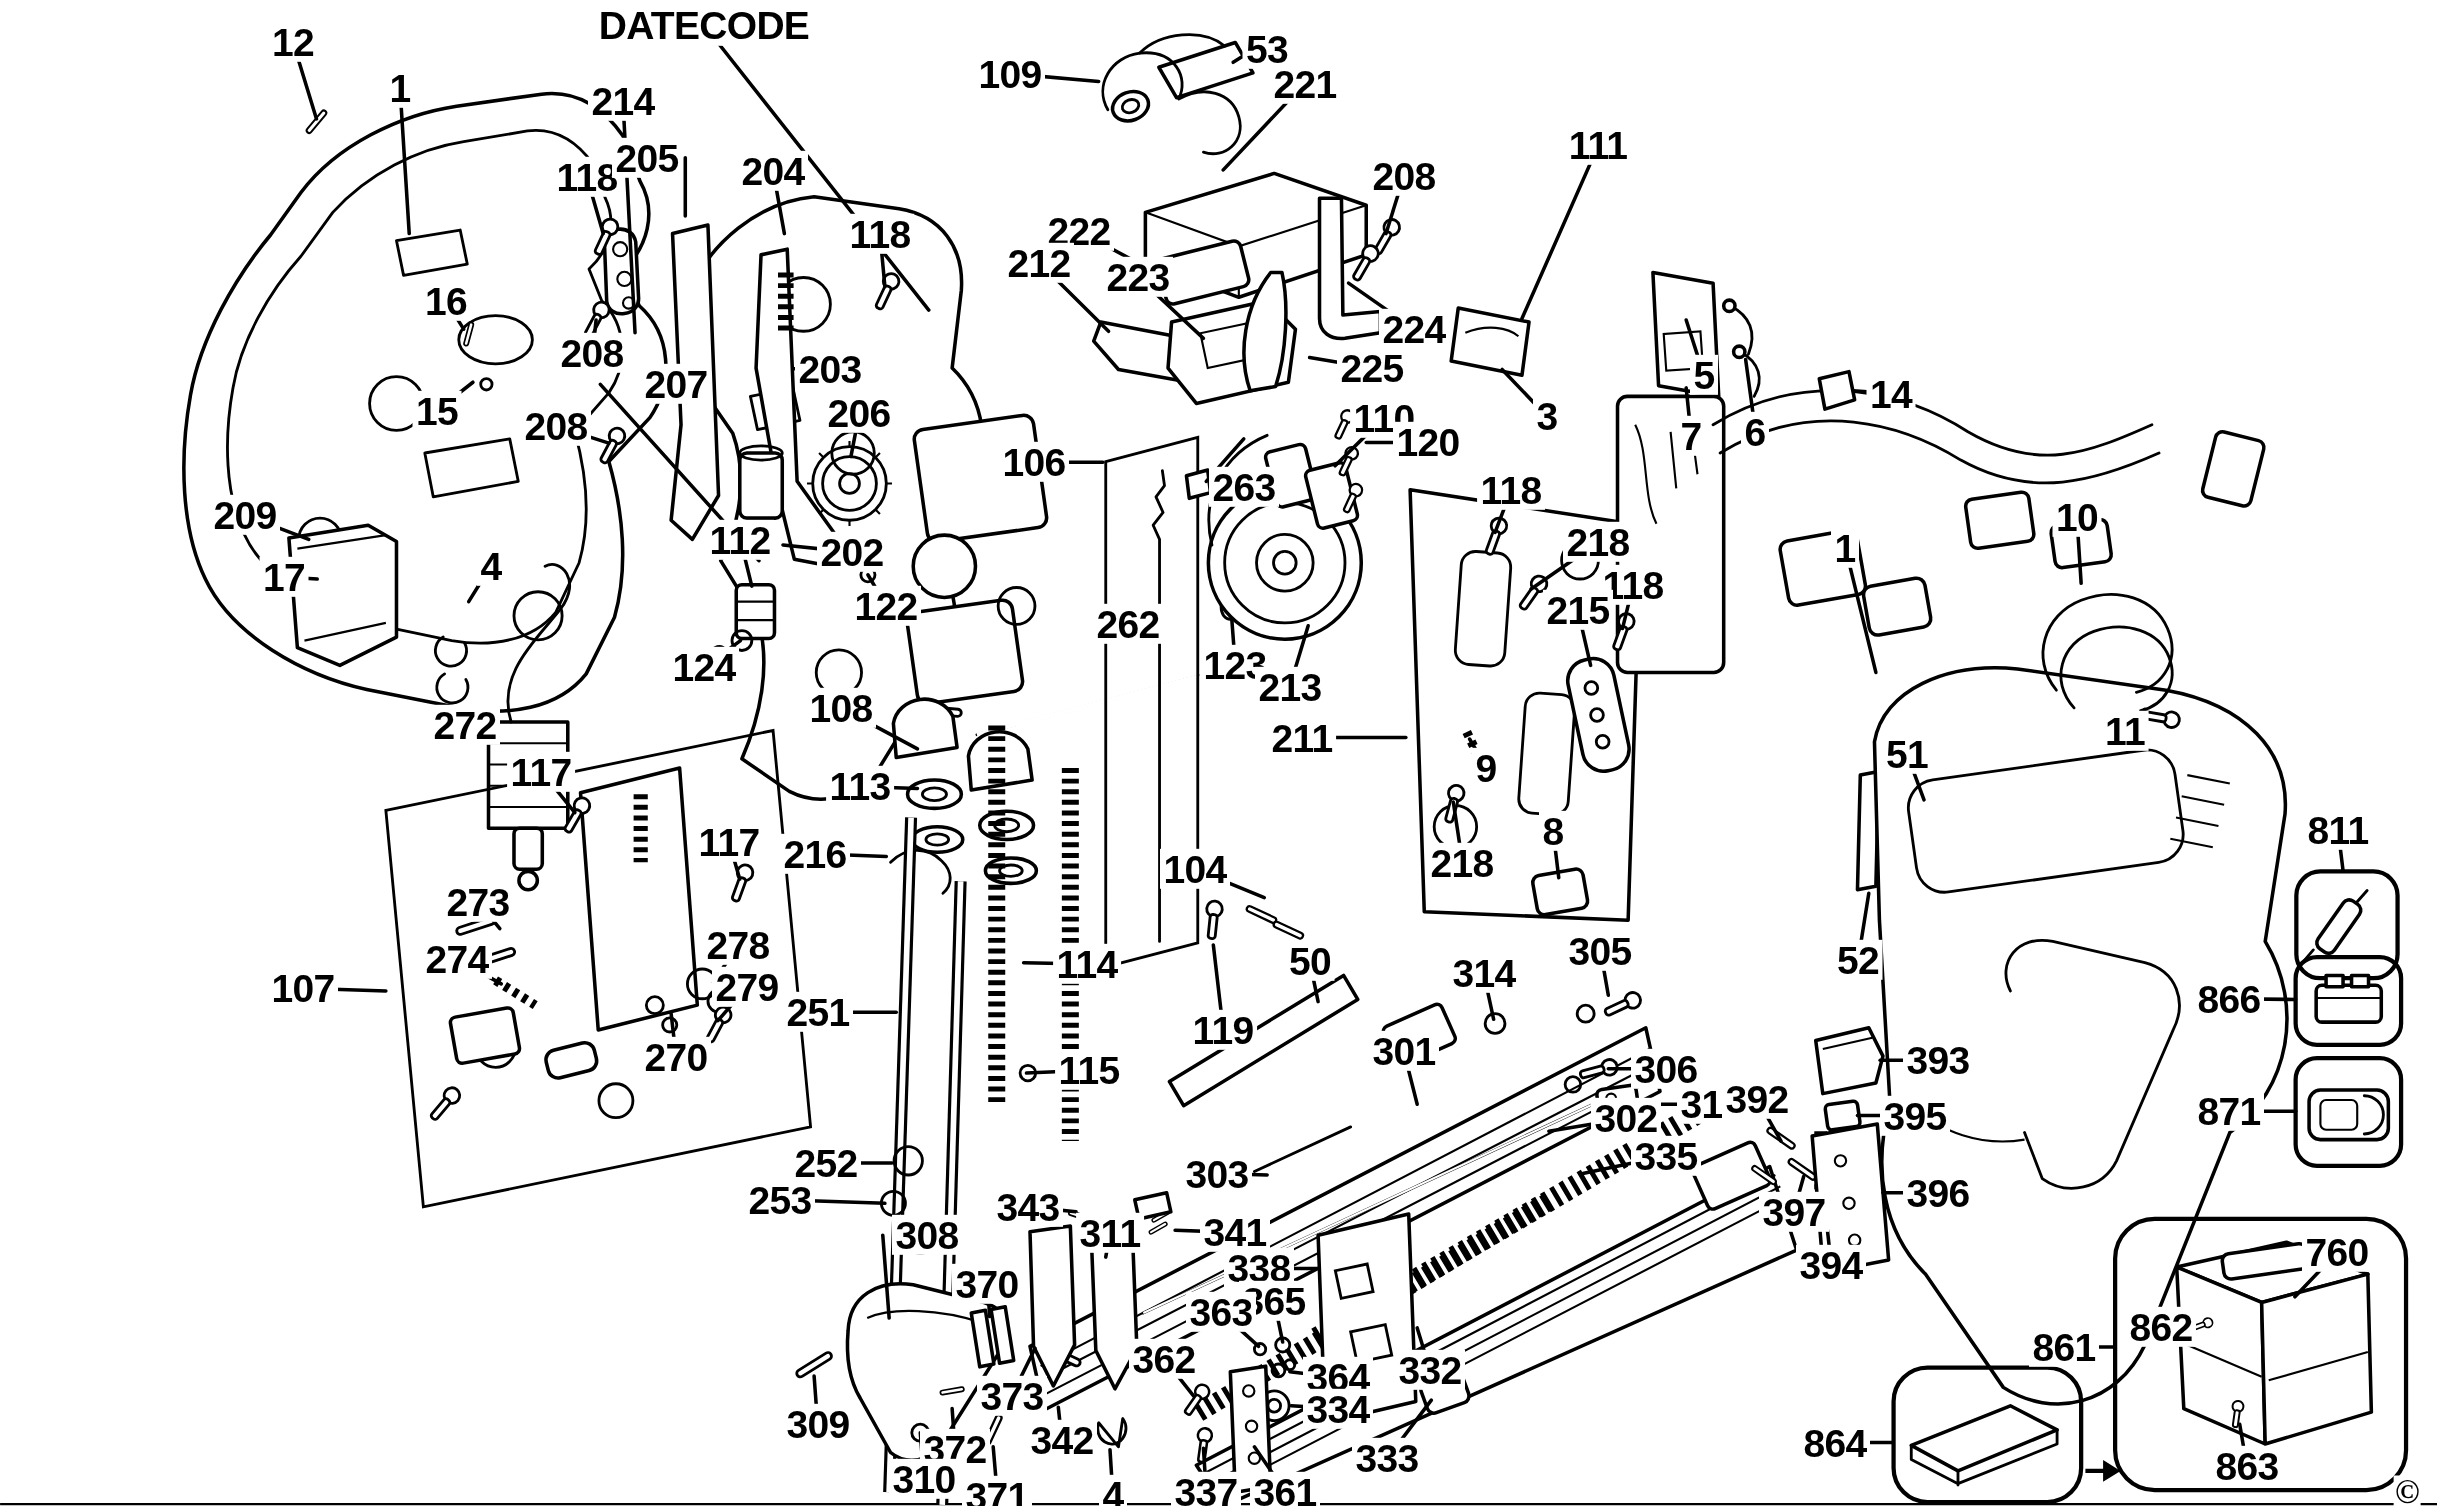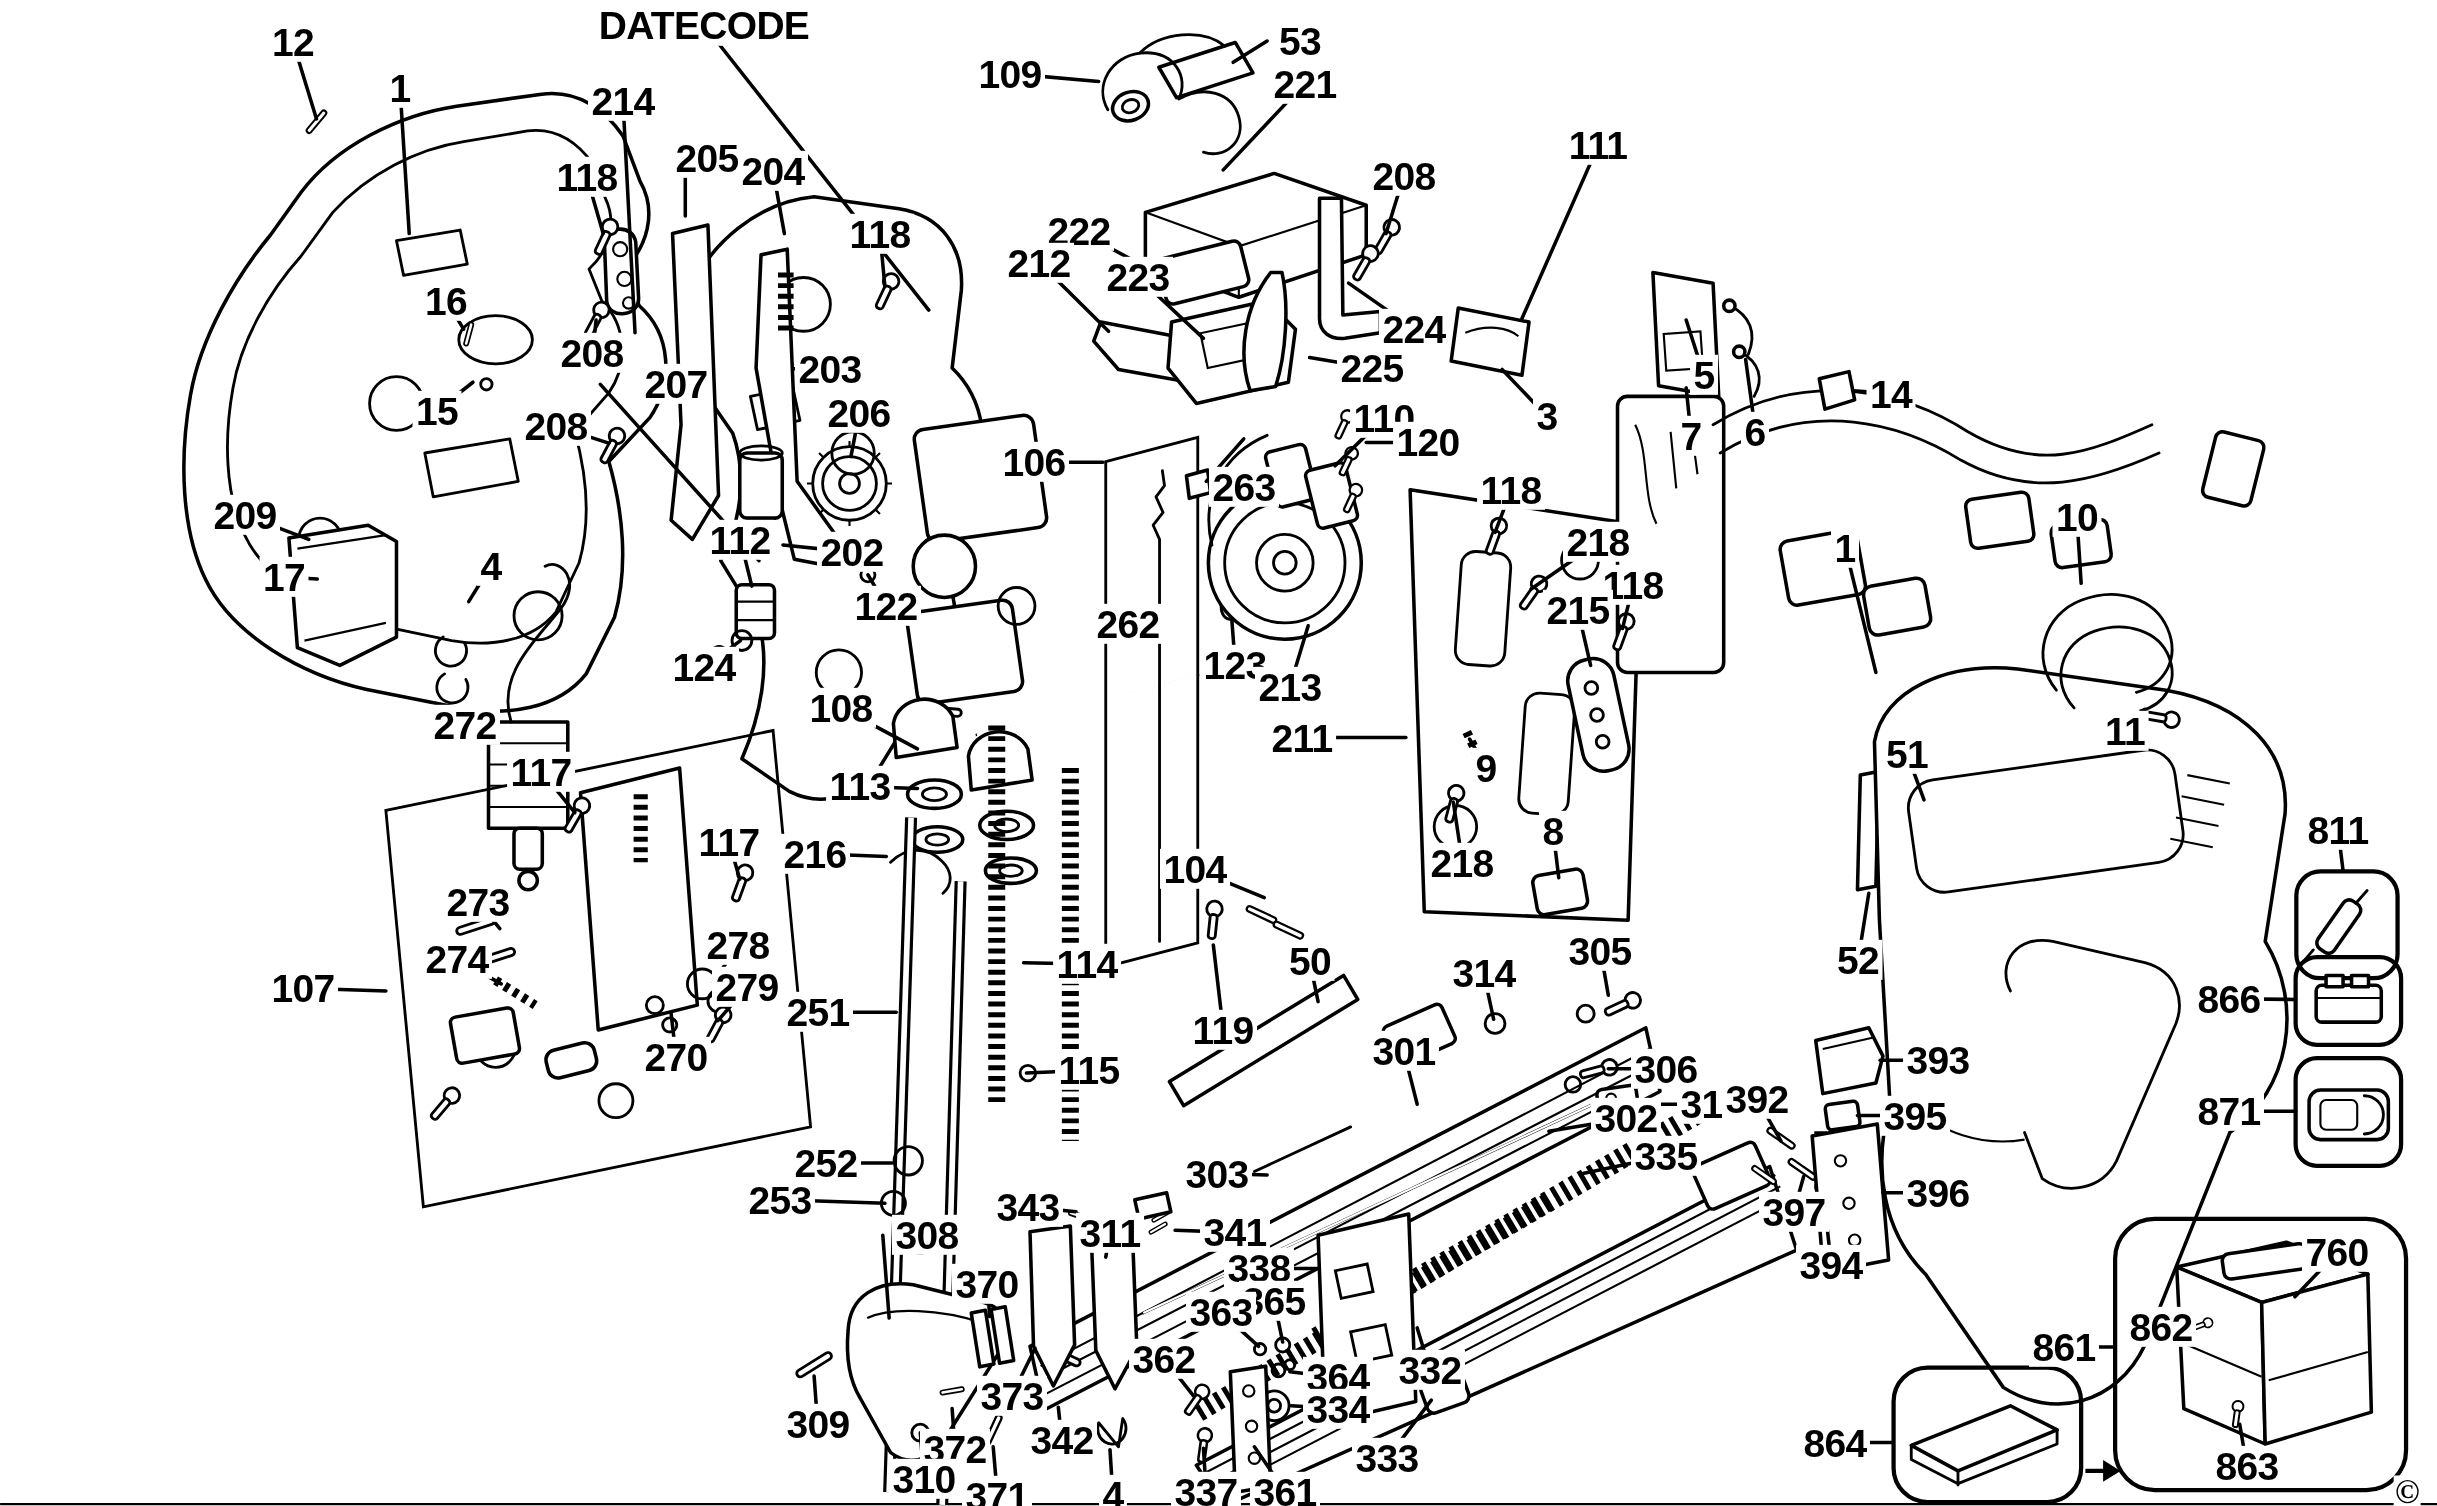--- a/index.html
+++ b/index.html
@@ -503,21 +503,21 @@
       <line x1="3174" y1="2071" x2="3164" y2="2012" class="leader"></line>
       <line x1="2593" y1="2038" x2="2673" y2="2038" class="leader"></line>
     </svg>
 
   <div id="callout-layer">
       <div class="callout" style="left: 293px; top: 42px;">12</div>
       <div class="callout" style="left: 400px; top: 88px;">1</div>
       <div class="callout" style="left: 704px; top: 25.5px;">DATECODE</div>
       <div class="callout" style="left: 623px; top: 101px;">214</div>
       <div class="callout" style="left: 587px; top: 177px;">118</div>
-      <div class="callout" style="left: 707px; top: 158px;">205</div>
+      <div class="callout" style="left: 647px; top: 158px;">205</div>
       <div class="callout" style="left: 773px; top: 171px;">204</div>
       <div class="callout" style="left: 880px; top: 234px;">118</div>
       <div class="callout" style="left: 446px; top: 301px;">16</div>
       <div class="callout" style="left: 437px; top: 411px;">15</div>
       <div class="callout" style="left: 592px; top: 353px;">208</div>
       <div class="callout" style="left: 632px; top: 384px; margin-left: 44px;">207</div>
       <div class="callout" style="left: 556px; top: 426px;">208</div>
       <div class="callout" style="left: 830px; top: 369px;">203</div>
       <div class="callout" style="left: 859px; top: 413px;">206</div>
       <div class="callout" style="left: 245px; top: 515px;">209</div>
@@ -533,21 +533,21 @@
       <div class="callout" style="left: 738px; top: 945px;">278</div>
       <div class="callout" style="left: 747px; top: 987px;">279</div>
       <div class="callout" style="left: 818px; top: 1012px;">251</div>
       <div class="callout" style="left: 826px; top: 1163px;">252</div>
       <div class="callout" style="left: 780px; top: 1200px;">253</div>
       <div class="callout" style="left: 740px; top: 540px;">112</div>
       <div class="callout" style="left: 852px; top: 552px;">202</div>
       <div class="callout" style="left: 886px; top: 606px;">122</div>
       <div class="callout" style="left: 704px; top: 667px;">124</div>
       <div class="callout" style="left: 1010px; top: 74px;">109</div>
-      <div class="callout" style="left: 1267px; top: 41px; margin-left: 33px;">53</div>
+      <div class="callout" style="left: 1267px; top: 49px;">53</div>
       <div class="callout" style="left: 1305px; top: 84px;">221</div>
       <div class="callout" style="left: 1079px; top: 231px;">222</div>
       <div class="callout" style="left: 1138px; top: 277px;">223</div>
       <div class="callout" style="left: 1039px; top: 263px;">212</div>
       <div class="callout" style="left: 1034px; top: 462px;">106</div>
       <div class="callout" style="left: 1244px; top: 439px; margin-top: 48px;">263</div>
       <div class="callout" style="left: 1128px; top: 624px;">262</div>
       <div class="callout" style="left: 1235px; top: 665px;">123</div>
       <div class="callout" style="left: 1290px; top: 687px;">213</div>
       <div class="callout" style="left: 1302px; top: 738px;">211</div>

